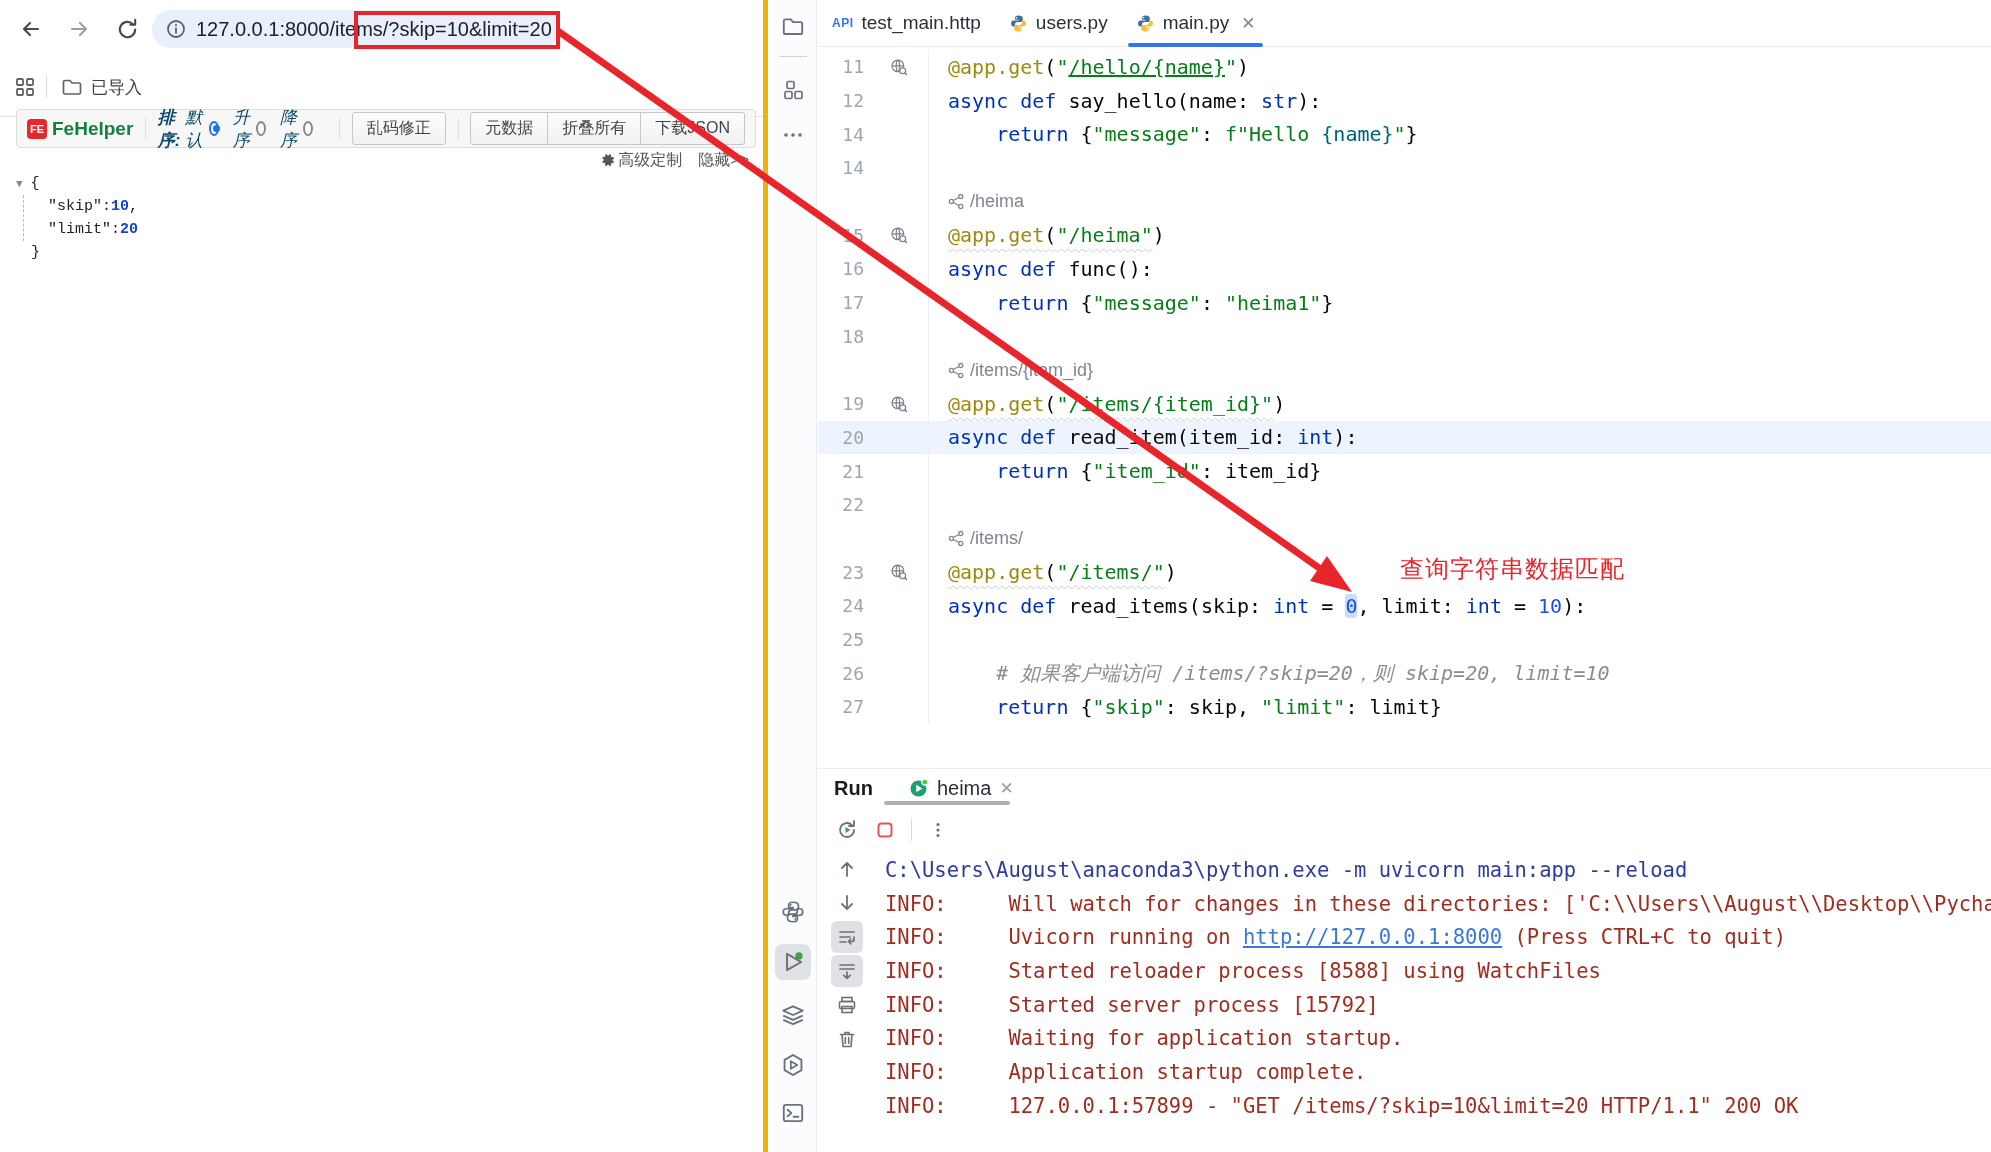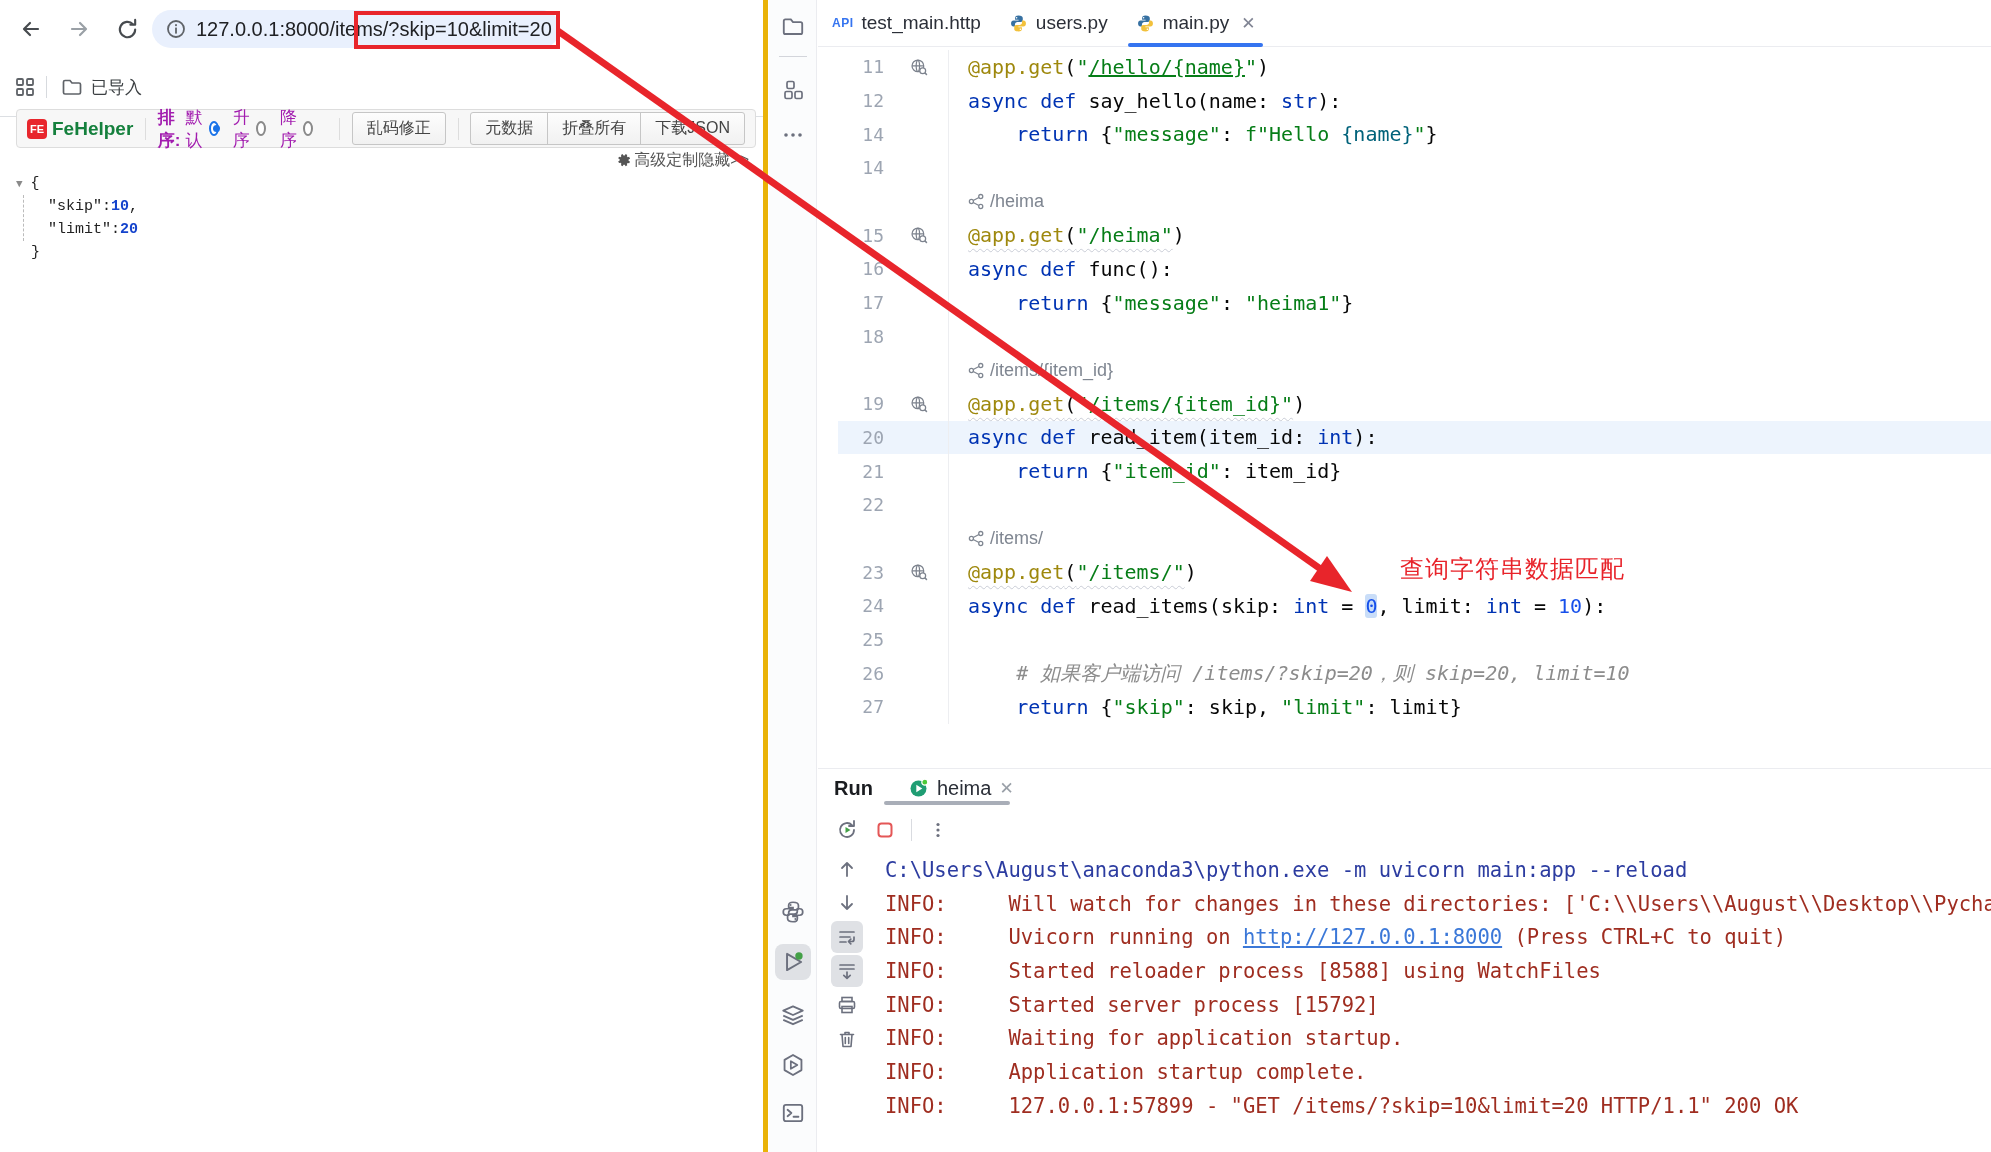--- a/index.html
+++ b/index.html
@@ -15,30 +15,30 @@
   #bookbar { position:absolute; left:0; top:58px; width:100%; height:59px; border-bottom:1px solid #dcdfe3; display:flex; align-items:center; }
   #bookbar .vsep { width:1px; height:22px; background:#d7dade; margin:0 14px 0 10px; }
   #booklabel { font-size:17px; color:#3c4043; margin-left:8px; }
 
   
   #febar { position:absolute; left:16px; top:109px; width:740px; height:39px; background:#f7f7f7; border:1px solid #ddd; border-radius:4px; display:flex; align-items:center; padding:0 10px; }
   #felogo { display:flex; align-items:center; gap:5px; }
   #felogo .fesq { width:20px; height:20px; background:#e8262d; border-radius:4px; color:#fff; font-size:11px; font-weight:bold; display:flex; align-items:center; justify-content:center; }
   #felogo .fetx { color:#15803d; font-size:19px; font-weight:bold; }
   .fesep { width:1px; height:22px; background:#ddd; margin:0 12px; }
-  .radiolab { font-size:17px; color:#a21caf; margin-right:5px; }
+  .radiolab { font-size:17px; color:#0c4a6e; margin-right:5px;font-style:italic; }
   .radio { width:15px; height:15px; border-radius:50%; border:2px solid #8a8a8a; background:#fff; display:inline-block; margin-right:14px; }
   .radio.sel { border-color:#1a73e8; position:relative; }
   .radio.sel::after { content:""; position:absolute; left:2px; top:2px; width:7px; height:7px; border-radius:50%; background:#1a73e8; }
   .febtn { font-size:16px; color:#444; background:linear-gradient(#fdfdfd,#f1f1f1); border:1px solid #c6c6c6; border-radius:3px; padding:5px 14px; white-space:nowrap; }
   .btngroup { display:flex; }
   .btngroup .febtn { border-radius:0; margin-left:-1px; }
   .btngroup .febtn:first-child { border-radius:3px 0 0 3px; margin-left:0; }
   .btngroup .febtn:last-child { border-radius:0 3px 3px 0; }
-  #advrow { position:absolute; right:14px; top:150px; display:flex; align-items:center; font-size:16px; color:#555; }
+  #advrow { position:absolute; right:14px; top:150px; display:flex; align-items:center; gap:16px; font-size:16px; color:#555; }
   #advrow .adv { display:flex; align-items:center; gap:3px; }
 
   
   #jsonview { position:absolute; left:16px; top:172px; font-family:"Liberation Mono", monospace; font-size:15px; color:#222; }
   .jrow { height:23px; display:flex; align-items:center; }
   .jtri { color:#8a8a8a; font-size:11px; margin-right:8px; }
   .jindent { border-left:1px dashed #bbb; margin-left:7px; padding-left:24px; }
   .jval { color:#1443cc; font-weight:bold; }
 
   
@@ -48,21 +48,21 @@
   #stripdiv { position:absolute; left:10px; top:56px; width:28px; height:1px; background:#d3d5db; }
 
   
   #editor { position:absolute; left:818px; top:0; width:1173px; height:1152px; background:#fff; }
   #tabbar { position:absolute; left:0; top:0; width:100%; height:47px; border-bottom:1px solid #ebecf0; display:flex; align-items:center; }
   .tab { height:47px; display:flex; align-items:center; gap:8px; padding:0 14px; position:relative; font-size:19px; color:#2b2f38; }
   .tab.active::after { content:""; position:absolute; left:6px; right:6px; bottom:0; height:4px; background:#3574f0; border-radius:2px; }
   .tab .closex { color:#818594; font-size:17px; margin-left:4px; }
   .apibadge { color:#3574f0; font-weight:bold; font-size:12px; letter-spacing:0.5px; }
 
-  #code { position:absolute; left:0; top:50px; width:100%;padding-left:20px; }
+  #code { position:absolute; left:0; top:50px; width:100%; }
   .crow { display:flex; height:33.7px; align-items:center; }
   .crow.hl { background:#edf4fd; }
   .lnum { width:52px; text-align:right; padding-right:6px; color:#9da5b2; font-family:"DejaVu Sans Mono", monospace; font-size:18px; flex:none; }
   .gico { width:58px; display:flex; justify-content:center; align-items:center; flex:none; }
   .ctext { border-left:1px solid #edeef1; align-self:stretch; display:flex; align-items:center; padding-left:19px; font-family:"DejaVu Sans Mono", monospace; font-size:20px; color:#080808; white-space:pre; flex:1 1 auto; }
   .kw  { color:#0033b3; }
   .dec { color:#9e880d; }
   .str { color:#067d17; }
   .lnk { color:#067d17; text-decoration:underline; }
   .fv  { color:#00627a; }

